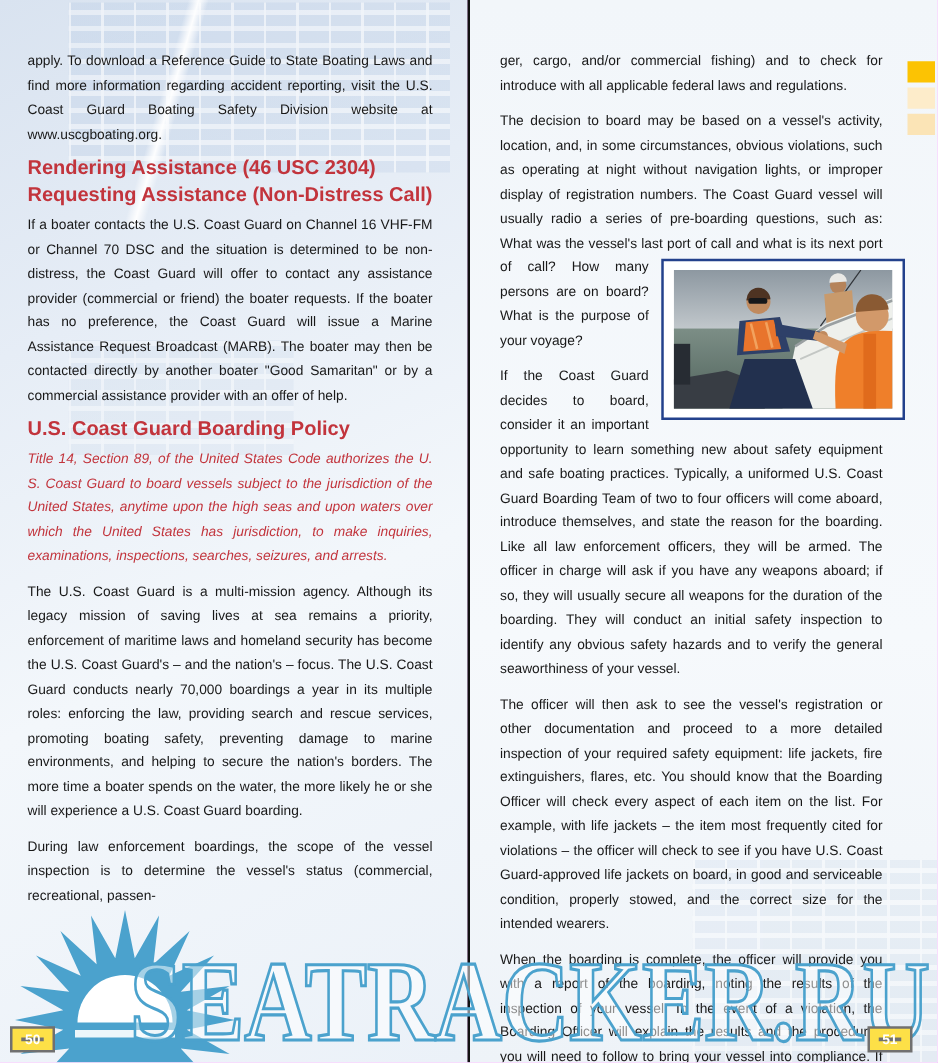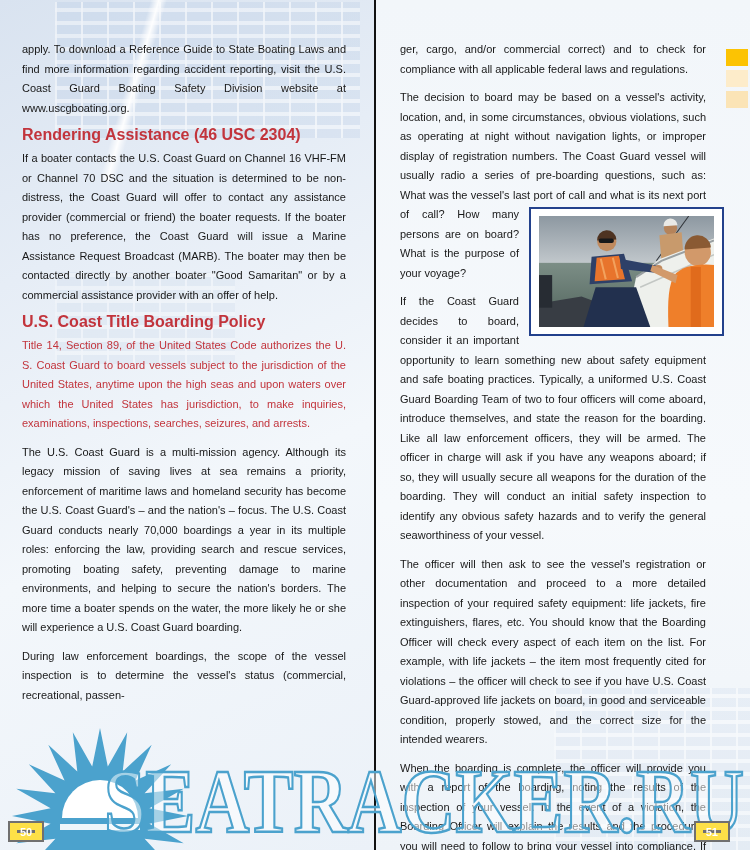--- a/index.html
+++ b/index.html
@@ -32,21 +32,21 @@
     background:linear-gradient(90deg,transparent,rgba(255,255,255,.95),transparent);transform:rotate(16deg);}
 
   
   .col{position:absolute;z-index:2;font-size:11px;line-height:19.5px;color:#181818;text-align:justify;}
   .col-left{left:22px;top:40px;width:324px;}
   .col-right{left:24px;top:40px;width:306px;}
   .col p{margin:0 0 9px 0;}
   h3.sec{font-size:16px;line-height:15px;font-weight:bold;margin:4px 0 7px 0;}
   h3.red{color:var(--heading-red);}
   h3.blue{color:var(--heading-blue);margin:4px 0 2px 0;}
-  p.quote{color:var(--heading-red);}
+  p.quote{color:var(--heading-red);font-style:italic;}
 
   
   .photo-box{float:right;width:195px;height:129px;margin:2px -18px 8px 10px;
     border:2px solid #23418c;background:#fff;padding:7px 8px;display:block;}
   .photo-box svg{display:block;width:100%;height:100%;}
 
   
   .sq{position:absolute;left:350px;width:22px;height:17px;z-index:3;}
   .sq1{top:49px;background:var(--accent-gold);}
   .sq2{top:70px;background:#fdecca;}
@@ -71,43 +71,44 @@
 <div class="spread">
 
   <div class="page-left">
     <div class="tex tex-a"></div>
     <div class="tex tex-b"></div>
     <div class="streak"></div>
 
     <div class="col col-left">
       <p>apply. To download a Reference Guide to State Boating Laws and find more information regarding accident reporting, visit the U.S. Coast Guard Boating Safety Division website at www.uscgboating.org.</p>
       <h3 class="sec red">Rendering Assistance (46 USC 2304)</h3>
+      <h3 class="sec red">Requesting Assistance (Non-Distress Call)</h3>
       <p>If a boater contacts the U.S. Coast Guard on Channel 16 VHF-FM or Channel 70 DSC and the situation is determined to be non-distress, the Coast Guard will offer to contact any assistance provider (commercial or friend) the boater requests. If the boater has no preference, the Coast Guard will issue a Marine Assistance Request Broadcast (MARB). The boater may then be contacted directly by another boater "Good Samaritan" or by a commercial assistance provider with an offer of help.</p>
-      <h3 class="sec red">U.S. Coast Title Boarding Policy</h3>
+      <h3 class="sec red">U.S. Coast Guard Boarding Policy</h3>
       <p class="quote">Title 14, Section 89, of the United States Code authorizes the U. S. Coast Guard to board vessels subject to the jurisdiction of the United States, anytime upon the high seas and upon waters over which the United States has jurisdiction, to make inquiries, examinations, inspections, searches, seizures, and arrests.</p>
       <p>The U.S. Coast Guard is a multi-mission agency. Although its legacy mission of saving lives at sea remains a priority, enforcement of maritime laws and homeland security has become the U.S. Coast Guard's – and the nation's – focus.  The U.S. Coast Guard conducts nearly 70,000 boardings a year in its multiple roles: enforcing the law, providing search and rescue services, promoting boating safety, preventing damage to marine environments, and helping to secure the nation's borders. The more time a boater spends on the water, the more likely he or she will experience a U.S. Coast Guard boarding.</p>
       <p>During law enforcement boardings, the scope of the vessel inspection is to determine the vessel's status (commercial, recreational, passen-</p>
     </div>
 
     <div class="pagenum pn-left">
       <span class="inner">50</span>
     </div>
   </div>
 
   <div class="gutter"></div>
 
   <div class="page-right">
     <div class="tex tex-c"></div>
 
     <div class="sq sq1"></div>
     <div class="sq sq2"></div>
     <div class="sq sq3"></div>
 
     <div class="col col-right">
-      <p>ger, cargo, and/or commercial correct) and to check for compliance with all applicable federal laws and regulations.</p>
+      <p>ger, cargo, and/or commercial fishing) and to check for introduce with all applicable federal laws and regulations.</p>
       <p>
         <span>The decision to board may be based on a vessel's activity, location, and, in some circumstances, obvious violations, such as operating at night without navigation lights, or improper display of registration numbers. The Coast Guard vessel will usually radio a series of pre-boarding questions, such as: What was the vessel's last port of call </span><span class="photo-box">
             <svg viewBox="0 0 173 109" preserveAspectRatio="none">
             <defs>
               <linearGradient id="skyg" x1="0" y1="0" x2="0" y2="1">
                 <stop offset="0" stop-color="#8d98a1"></stop>
                   <stop offset="1" stop-color="#c3c9cd"></stop>
               </linearGradient>
               <linearGradient id="seag" x1="0" y1="0" x2="0" y2="1">
                 <stop offset="0" stop-color="#7c8e86"></stop>

